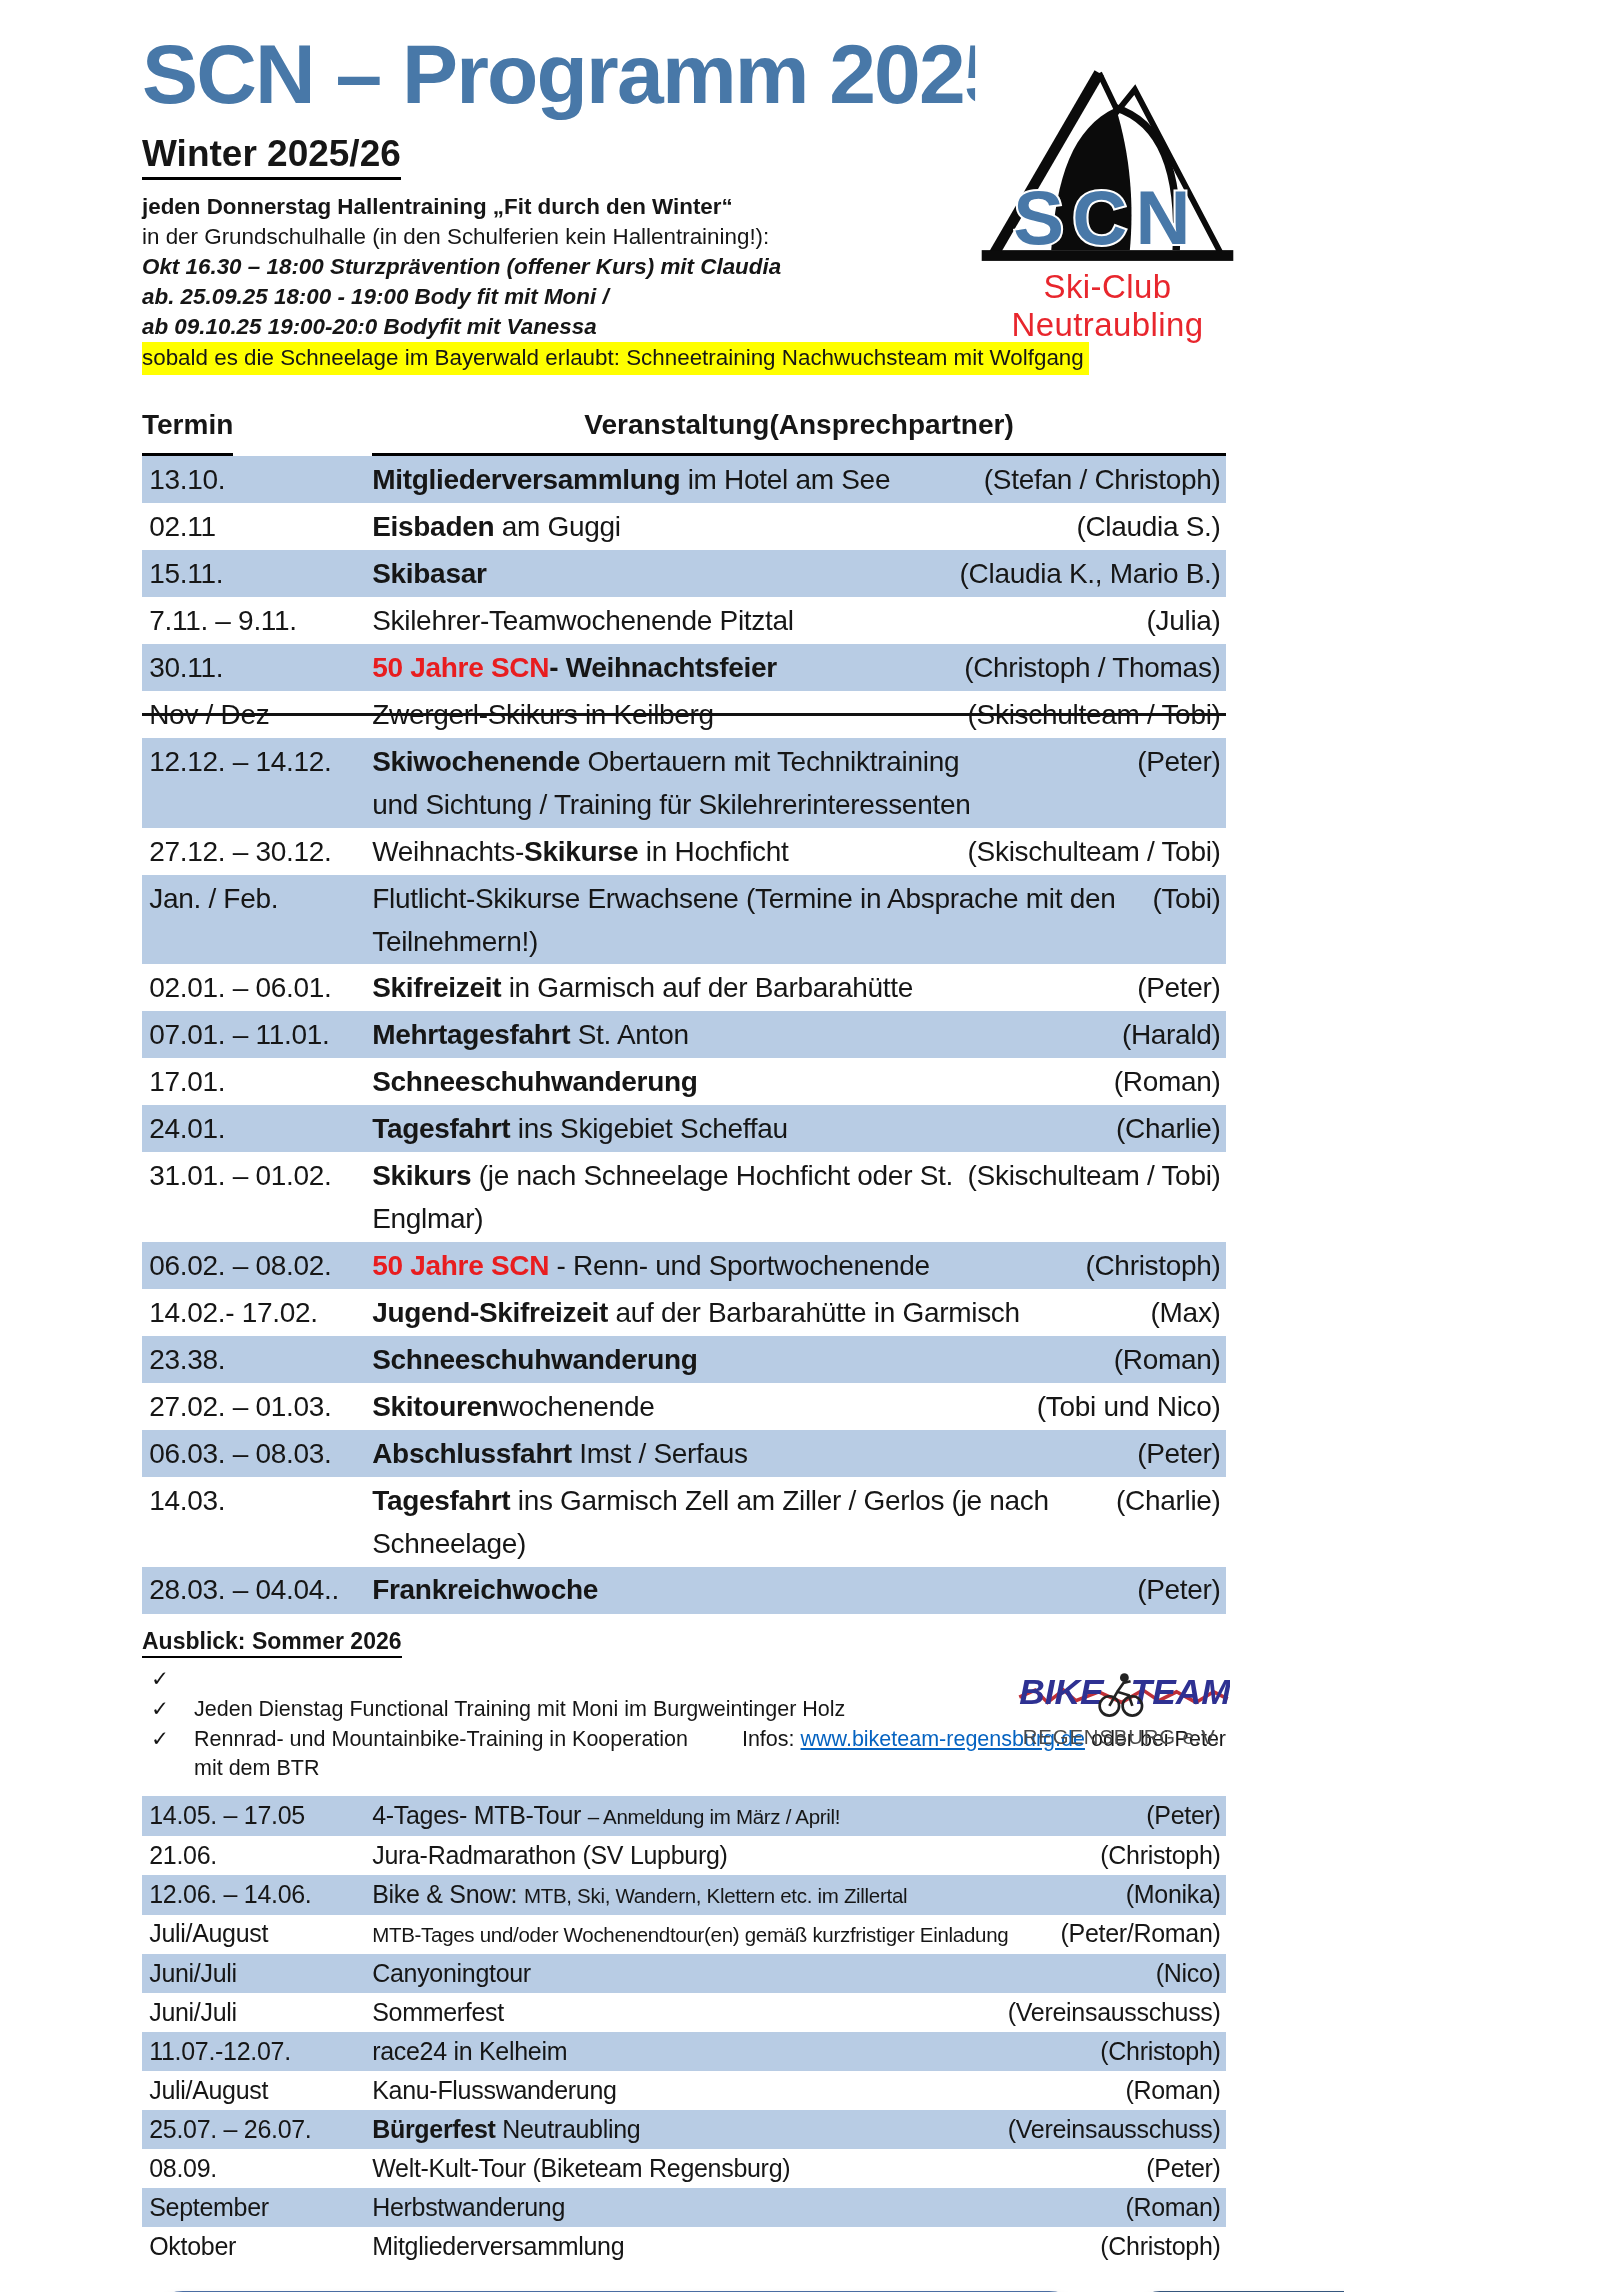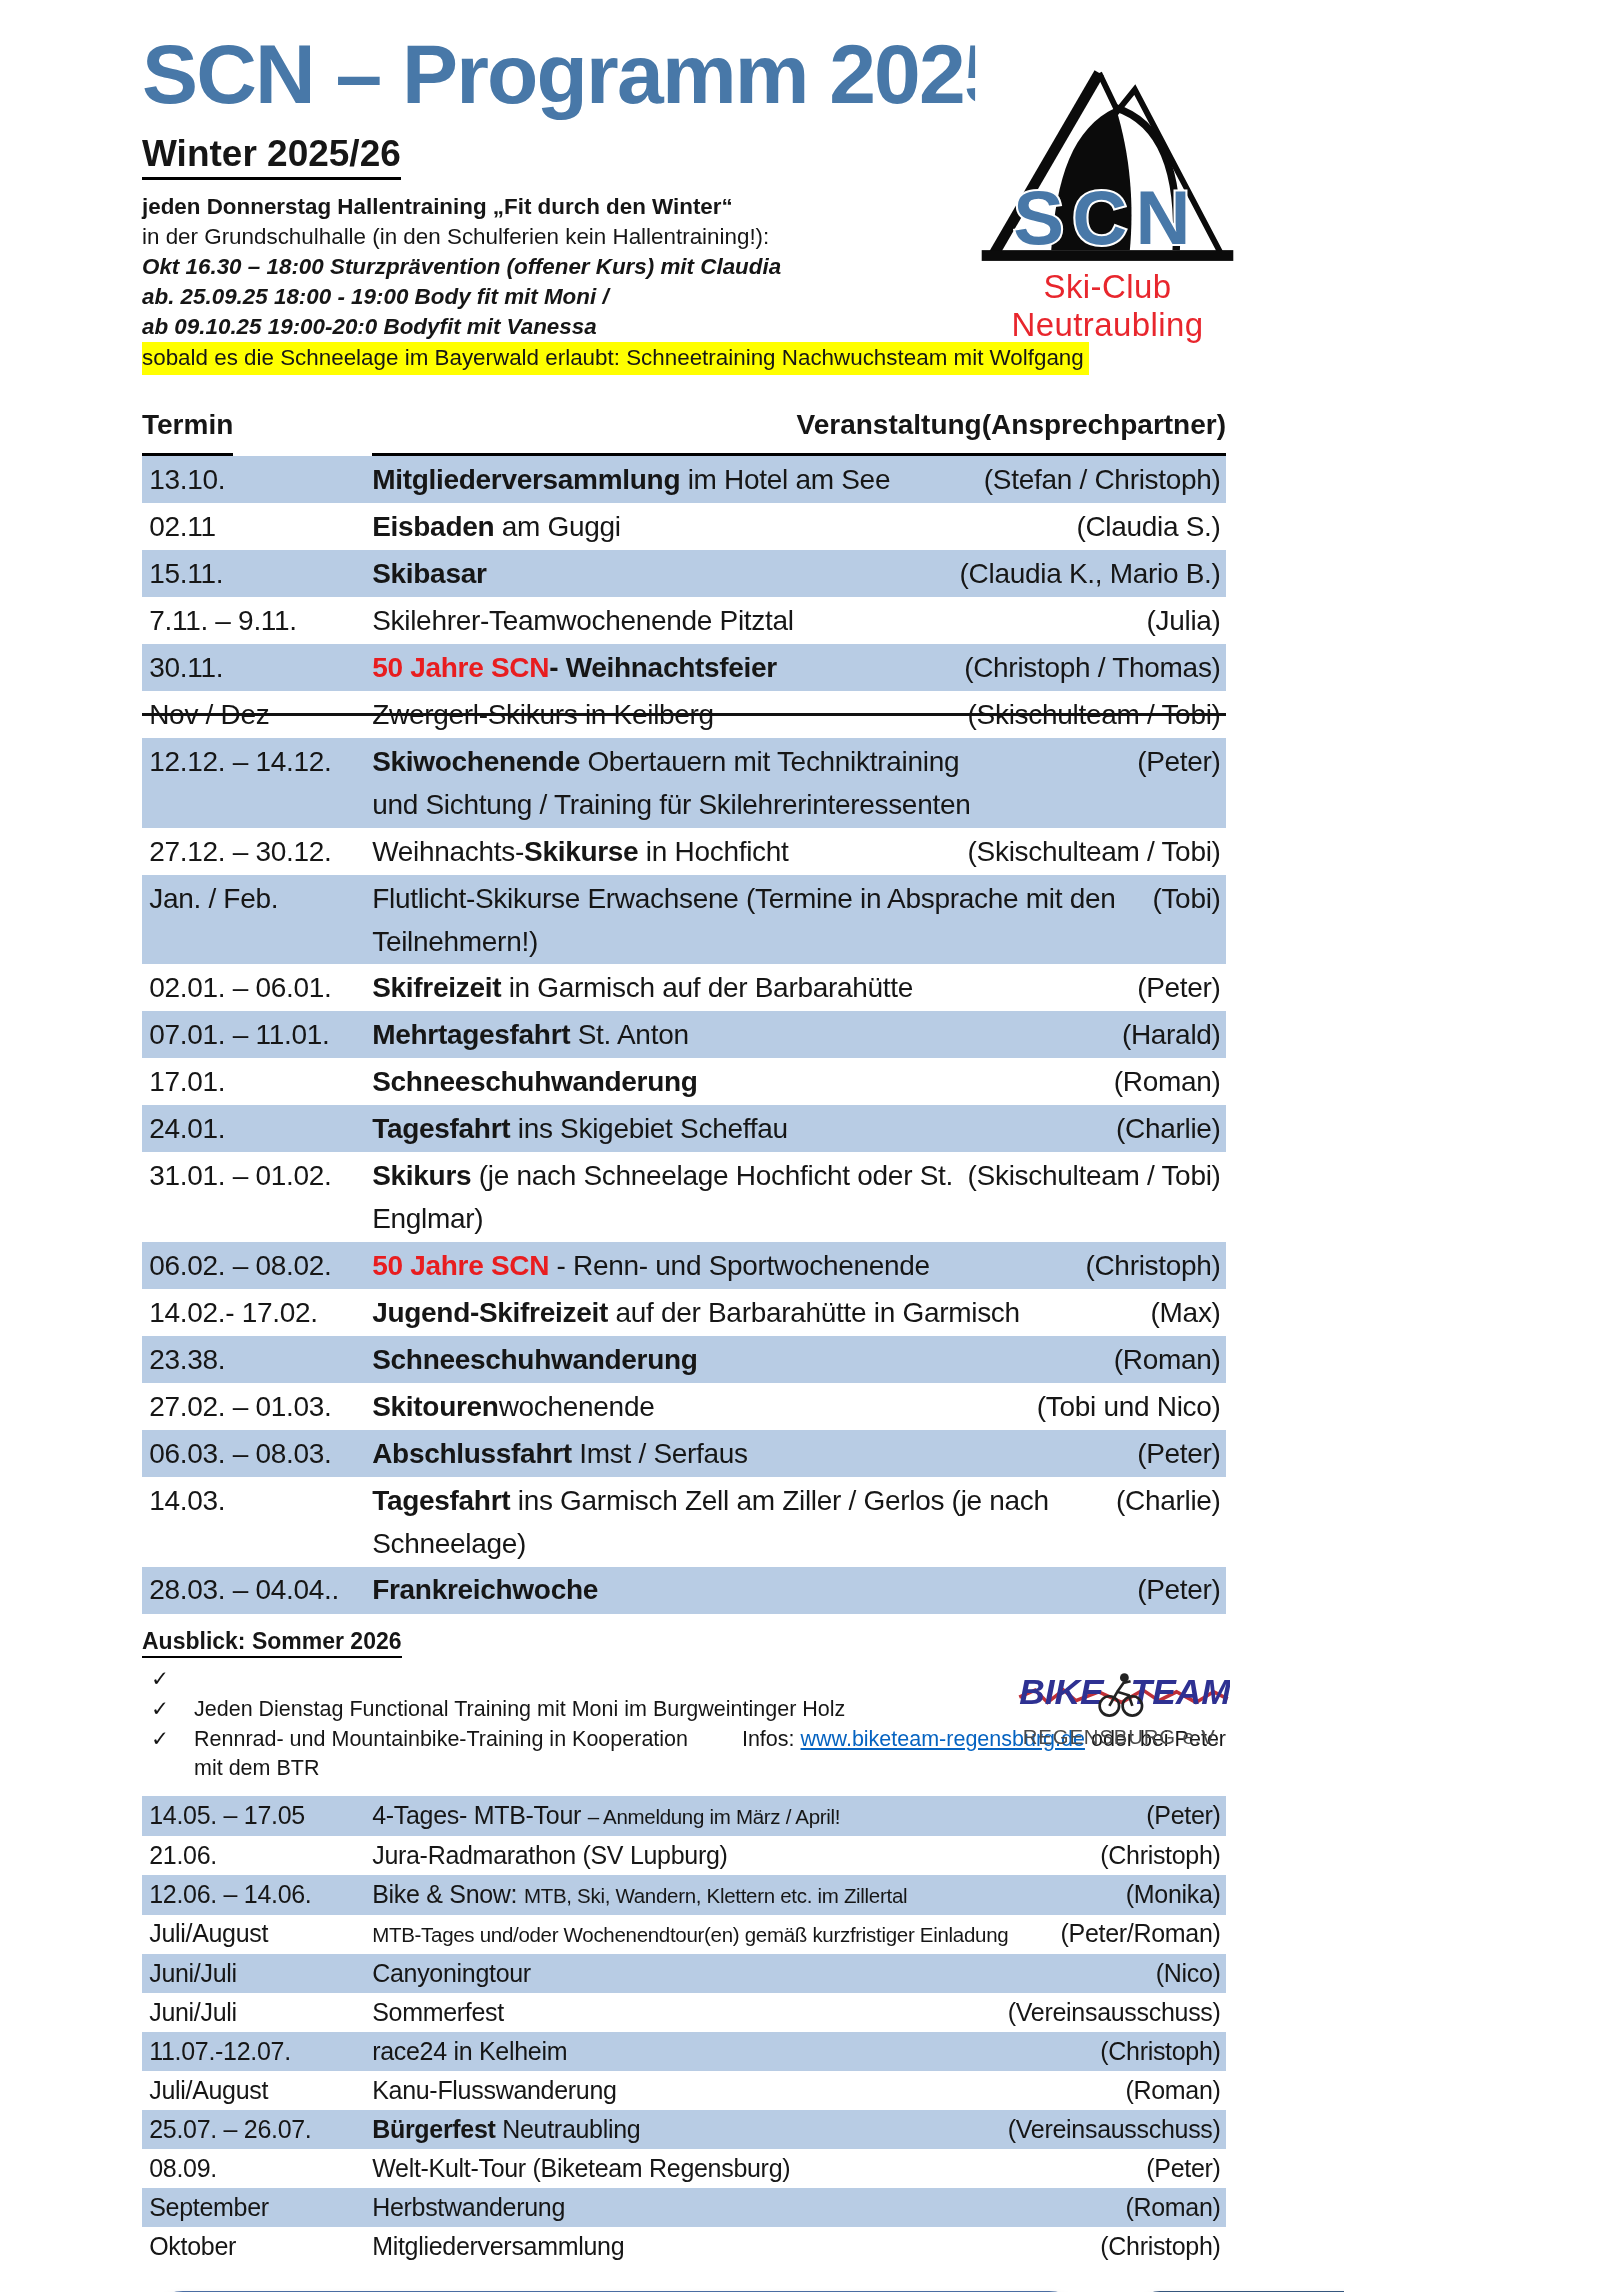--- a/index.html
+++ b/index.html
@@ -35,21 +35,21 @@
   .intro{margin-top:12.5px;font-size:22.4px;line-height:30px;}
   .i-b{font-weight:bold;}
   .i-bi{font-weight:bold;font-style:italic;}
   .hl{background:#ffff00;display:inline-block;padding:0.9px 5.4px 1.8px 0;}
   
   .thead{
     display:flex;margin-top:30px;font-size:28px;font-weight:bold;line-height:39px;
   }
   .th-date{flex:0 0 230px;}
   .th-date span{display:inline-block;border-bottom:3.6px solid #000;padding-bottom:9px;text-align:center;}
-  .th-rest{flex:1;display:flex;justify-content:flex-end;border-bottom:3.6px solid #000;padding-bottom:6px;}
+  .th-rest{flex:1;display:flex;justify-content:center;border-bottom:3.6px solid #000;padding-bottom:6px;}
   .tbl{width:100%;}
   .row{
     position:relative;
     display:flex;align-items:flex-start;
     padding:1.8px 5.4px 1.8px 7.2px;
     box-sizing:border-box;
   }
   .winter .row{font-size:28px;line-height:43px;min-height:47px;letter-spacing:-0.3px;}
   .summer .row{font-size:25px;line-height:35px;min-height:39px;letter-spacing:-0.3px;}
   .shade{background:#b8cce4;}

